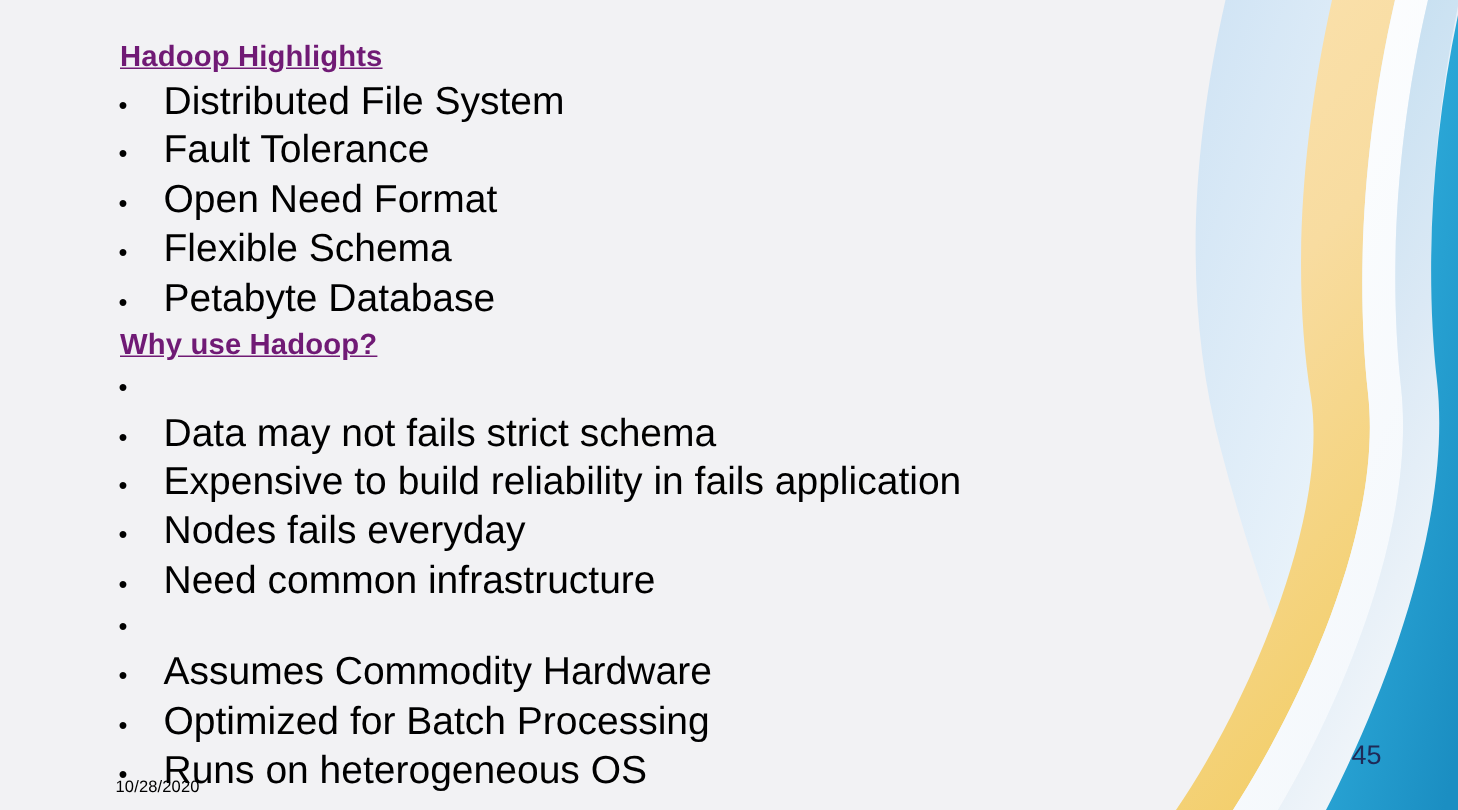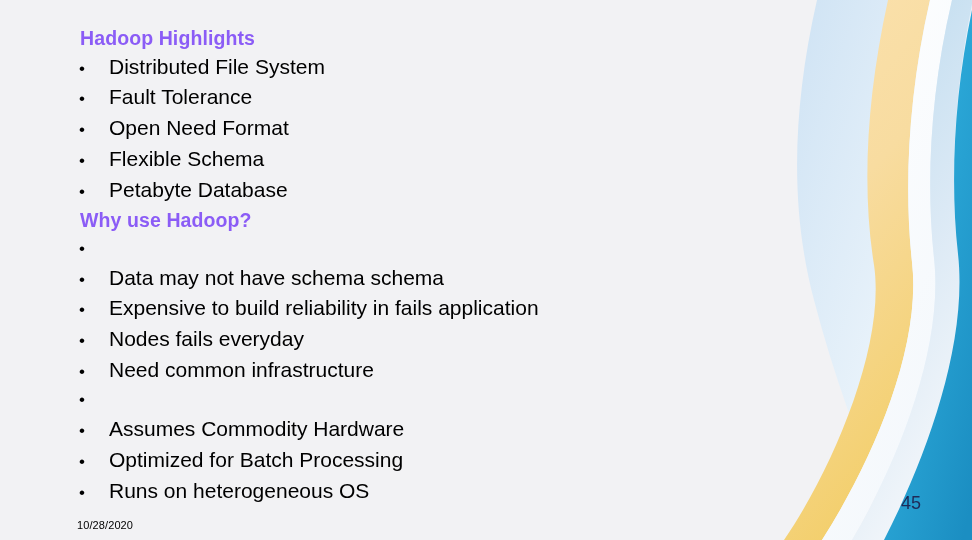--- a/index.html
+++ b/index.html
@@ -28,45 +28,46 @@
 
   
   .content {
     position: absolute;
     left: 78px;
     top: 24px;
     width: 700px;
   }
   .line {
     display: block;
-    color: #8b5cf6;
+    color: #701a75;
     font-size: 19.5px;
     line-height: 28.7px;
     white-space: nowrap;
     letter-spacing: 0.1px;
+    text-decoration: underline;
   }
   .heading {
     font-weight: bold;
     padding-left: 2px;
   }
   .bullet-row {
     display: flex;
     align-items: baseline;
   }
   .bullet-mark {
     width: 30px;
     flex: 0 0 30px;
     font-size: 17px;
     line-height: 28.7px;
     color: #000000;
     text-align: left;
     padding-left: 1px;
   }
   .bullet-text {
-    font-size: 21px;
+    font-size: 26px;
     line-height: 28.7px;
     color: #000000;
     white-space: nowrap;
   }
 
   
   .footer-date {
     position: absolute;
     left: 77px;
     top: 518px;
@@ -155,21 +156,21 @@
       <span class="bullet-text">Petabyte Database</span>
     </div>
 
     <div class="line heading">Why use Hadoop?</div>
 
     <div class="bullet-row">
       <span class="bullet-mark">•</span>
     </div>
     <div class="bullet-row">
       <span class="bullet-mark">•</span>
-      <span class="bullet-text">Data may not have schema schema</span>
+      <span class="bullet-text">Data may not fails strict schema</span>
     </div>
     <div class="bullet-row">
       <span class="bullet-mark">•</span>
       <span class="bullet-text">Expensive to build reliability in fails application</span>
     </div>
     <div class="bullet-row">
       <span class="bullet-mark">•</span>
       <span class="bullet-text">Nodes fails everyday</span>
     </div>
     <div class="bullet-row">

